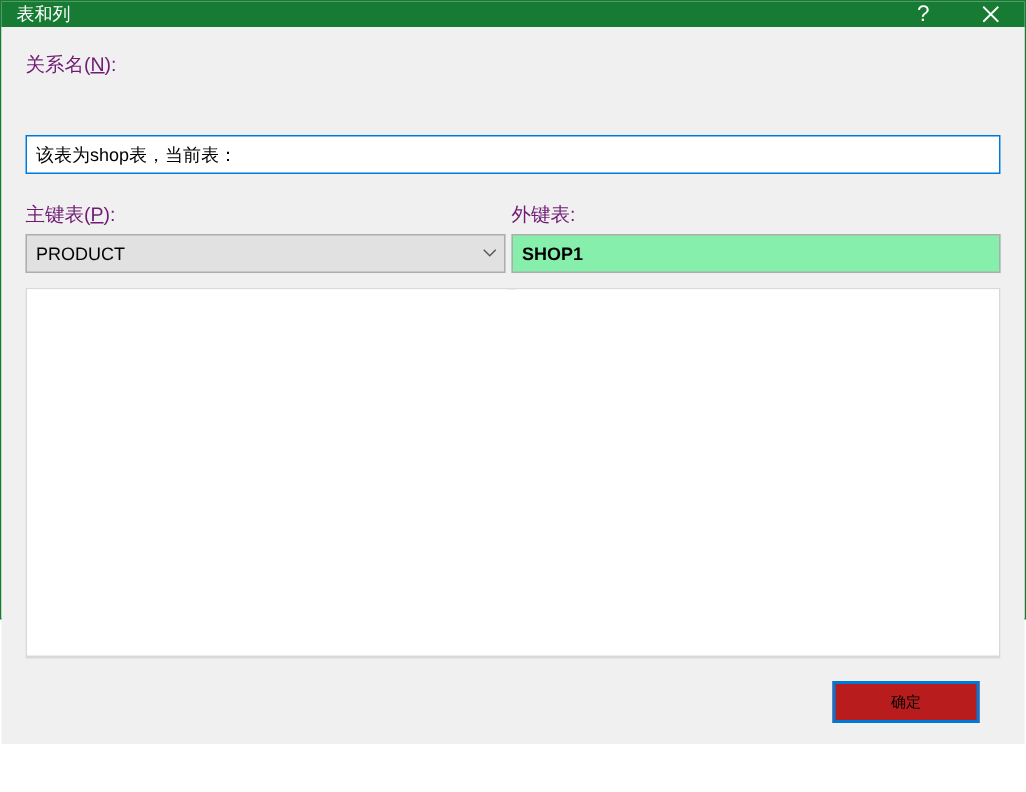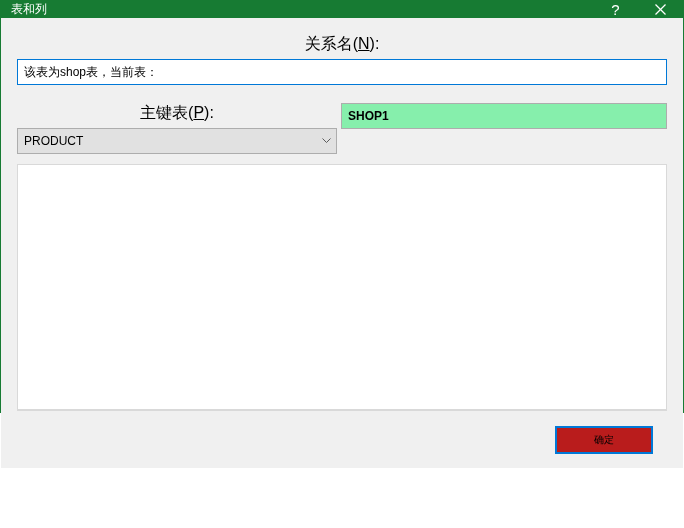--- a/index.html
+++ b/index.html
@@ -58,37 +58,37 @@
       height: 11px;
     }
     .content {
       flex: 1;
       padding: 16px 16px 0 16px;
       background: #f0f0f0;
       display: flex;
       flex-direction: column;
     }
     .label {
-      font-size: 16px;
-      color: #000000;
+      font-size: 13px;
+      color: #701a75;
       margin-bottom: 4px;
-      text-align: center;
     }
     .label .underline {
       text-decoration: underline;
     }
     .text-input {
       width: 100%;
       height: 26px;
       border: 1px solid #0078d7;
       background: #fff;
       padding: 0 6px;
       font-size: 12px;
       font-family: inherit;
       outline: none;
+      margin-top: 34px;
     }
     .field-group {
       margin-bottom: 18px;
     }
     .two-col {
       display: flex;
       gap: 4px;
       margin-bottom: 10px;
     }
     .col {
@@ -235,20 +235,21 @@
         <div class="combo">
           <div class="combo-input">PRODUCT</div>
           <div class="combo-arrow">
             <svg viewBox="0 0 9 6">
                 <polyline points="0.5,0.5 4.5,4.5 8.5,0.5" fill="none" stroke="#5b5b5b" stroke-width="1"></polyline>
               </svg>
           </div>
         </div>
       </div>
       <div class="col col-right">
+        <div class="label">外键表:</div>
         <div class="readonly-input">SHOP1</div>
       </div>
     </div>
 
     <div class="list-container">
       <div class="lists">
         <div class="list-box list-left"></div>
         <div class="list-box list-right"></div>
       </div>
     </div>

